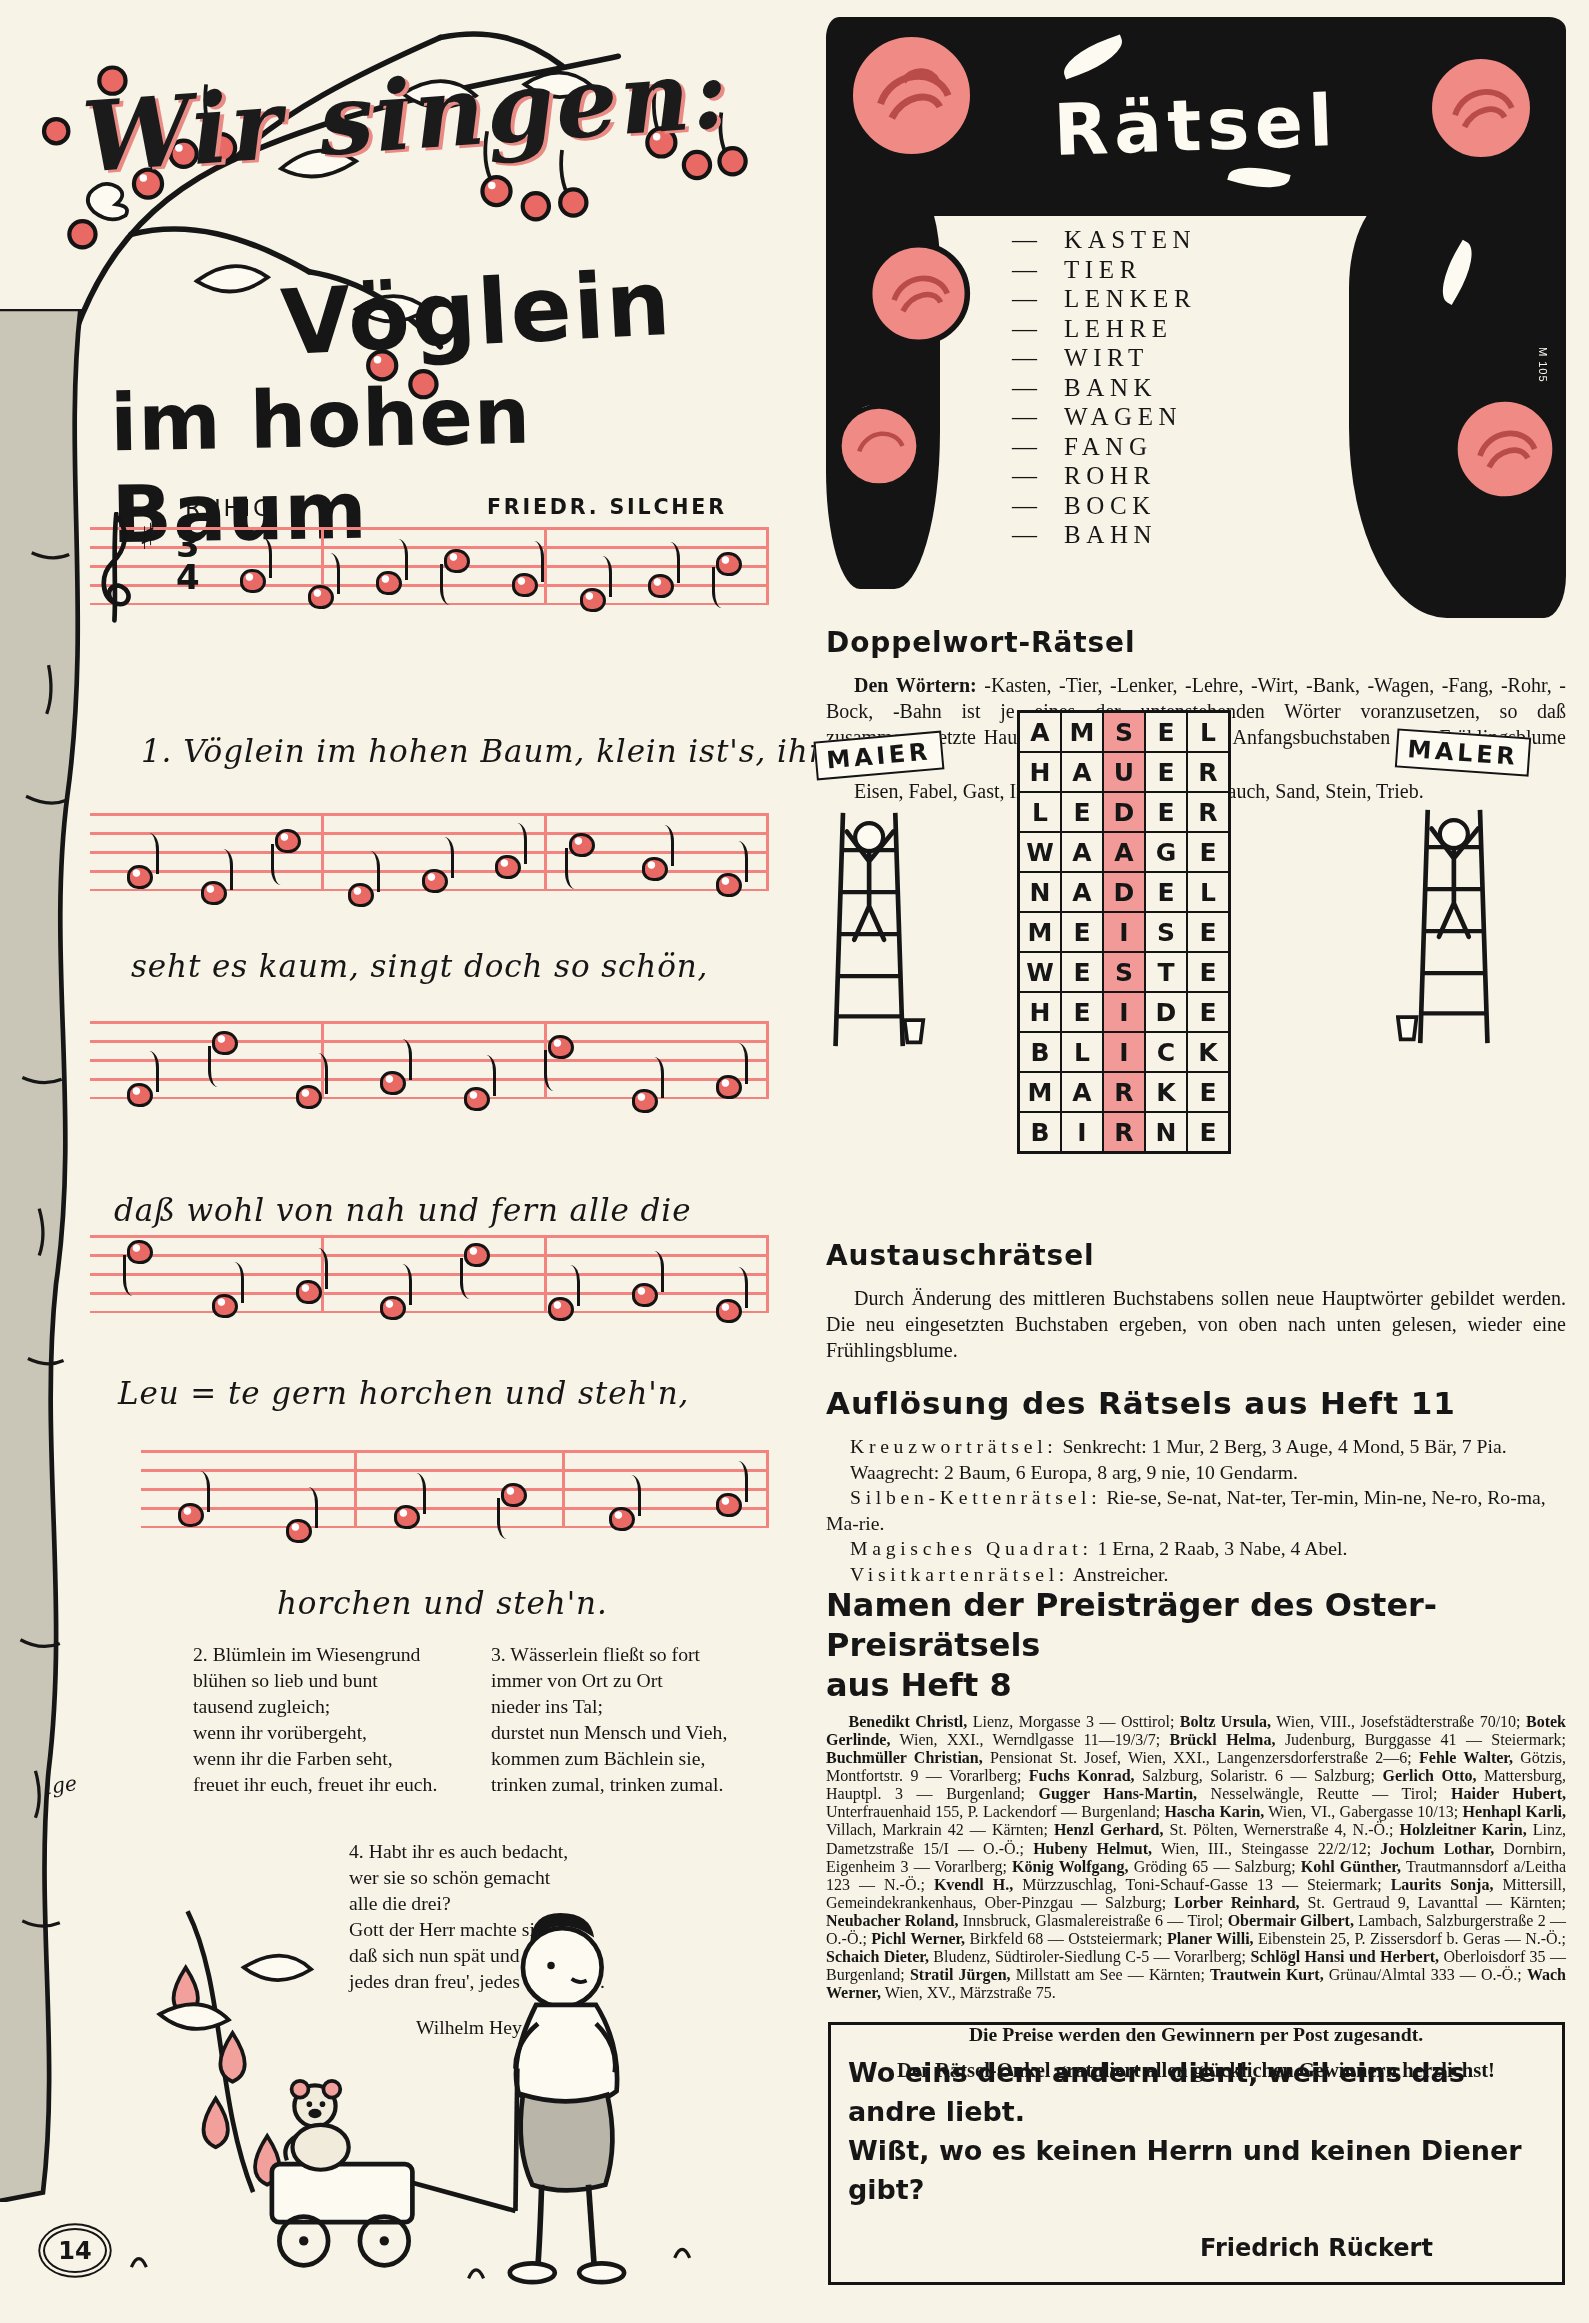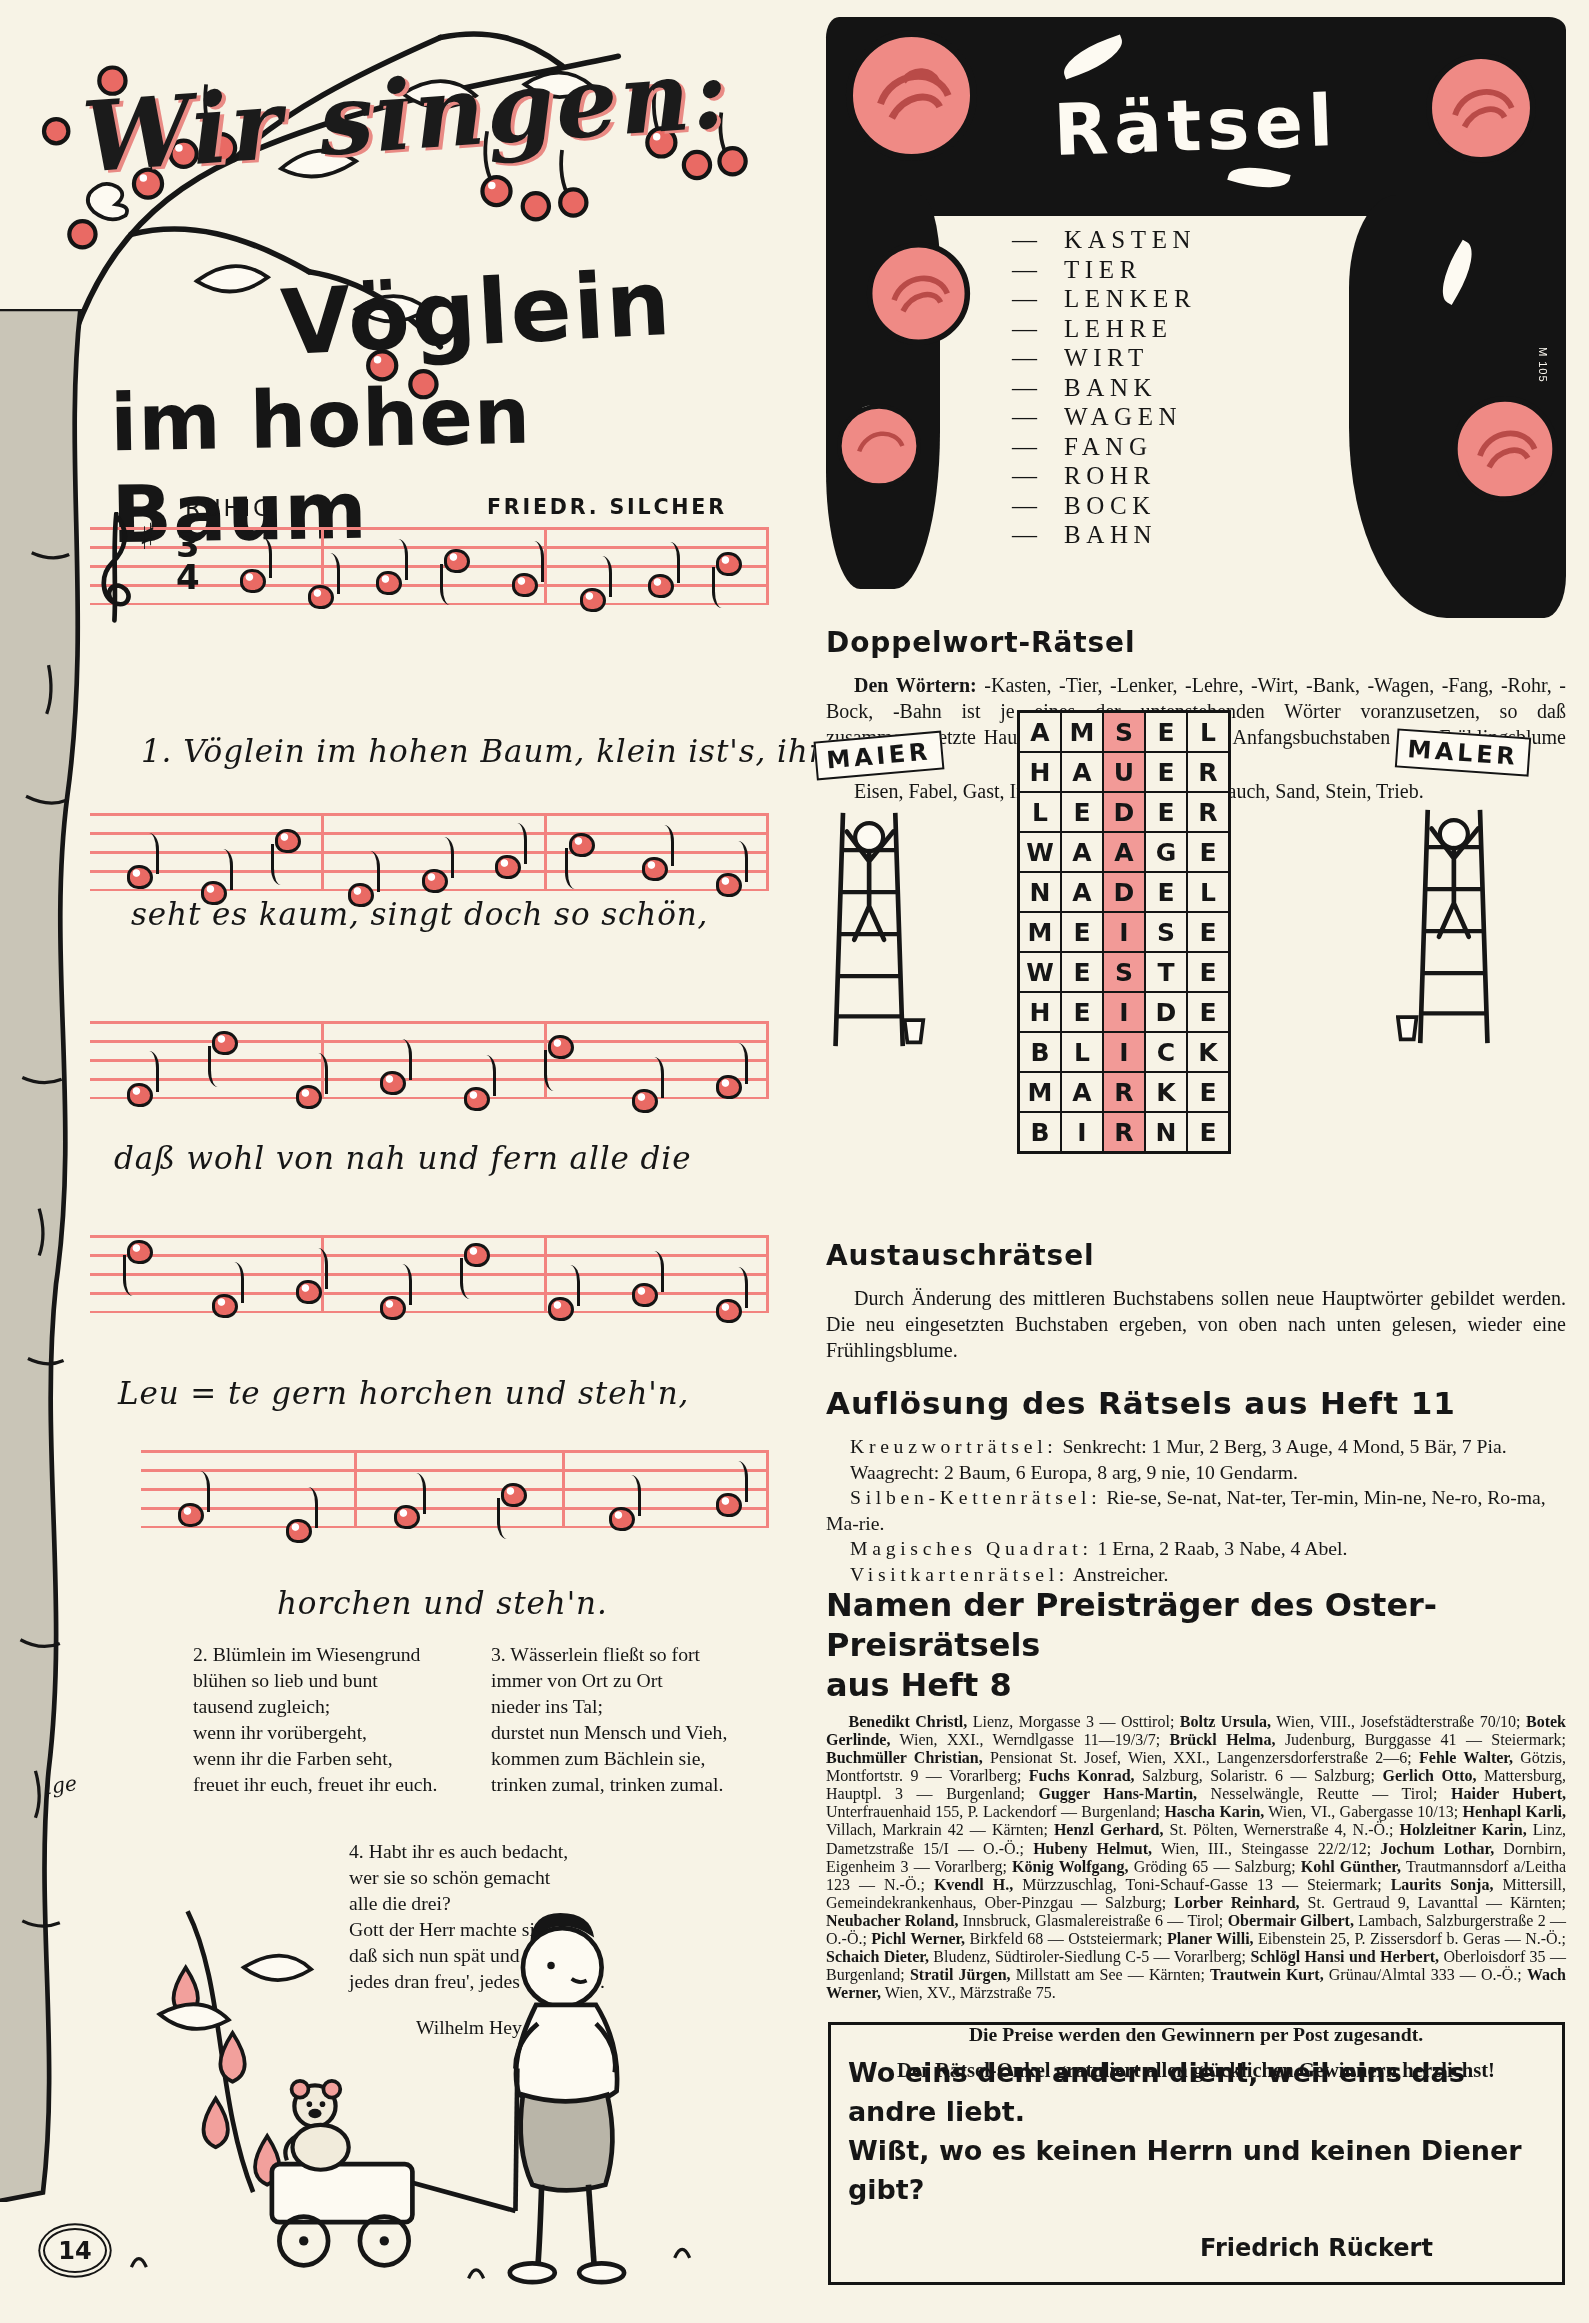--- a/index.html
+++ b/index.html
@@ -228,36 +228,36 @@
         <span class="note" style="left: 258px; top: 32px;"></span>
         <span class="note" style="left: 332px; top: 18px;"></span>
         <span class="note" style="left: 405px; top: 3.7px;"></span>
         <span class="note down" style="left: 479px; top: 19.7px;"></span>
         <span class="note" style="left: 552px; top: 5.6px;"></span>
         <span class="note" style="left: 626px; top: 21.5px;"></span>
         <span class="staffbar" style="left: 231px;"></span>
         <span class="staffbar" style="left: 454px;"></span>
         <span class="staffbar" style="left: 676px;"></span>
       </div>
-    <div class="lyric" style="left:131px;top:896px;">seht es kaum, singt doch so schön,</div>
+    <div class="lyric" style="left:131px;top:948px;">seht es kaum, singt doch so schön,</div>
 
     <div class="staff" style="left:90px;top:1021px;width:678px;">
         <span class="note" style="left: 37px; top: 24px;"></span>
         <span class="note down" style="left: 122px; top: 10.3px;"></span>
         <span class="note" style="left: 206px; top: 26px;"></span>
         <span class="note" style="left: 290px; top: 12px;"></span>
         <span class="note" style="left: 374px; top: 28px;"></span>
         <span class="note down" style="left: 458px; top: 14px;"></span>
         <span class="note" style="left: 542px; top: 30px;"></span>
         <span class="note" style="left: 626px; top: 16px;"></span>
         <span class="staffbar" style="left: 231px;"></span>
         <span class="staffbar" style="left: 454px;"></span>
         <span class="staffbar" style="left: 676px;"></span>
       </div>
-    <div class="lyric" style="left:114px;top:1140px;">daß wohl von nah und fern alle die</div>
+    <div class="lyric" style="left:114px;top:1192px;">daß wohl von nah und fern alle die</div>
 
     <div class="staff" style="left:90px;top:1235px;width:678px;">
         <span class="note down" style="left: 37px; top: 4.7px;"></span>
         <span class="note" style="left: 122px; top: 20.6px;"></span>
         <span class="note" style="left: 206px; top: 6.6px;"></span>
         <span class="note" style="left: 290px; top: 22.5px;"></span>
         <span class="note down" style="left: 374px; top: 8.4px;"></span>
         <span class="note" style="left: 458px; top: 24px;"></span>
         <span class="note" style="left: 542px; top: 10.3px;"></span>
         <span class="note" style="left: 626px; top: 26px;"></span>

